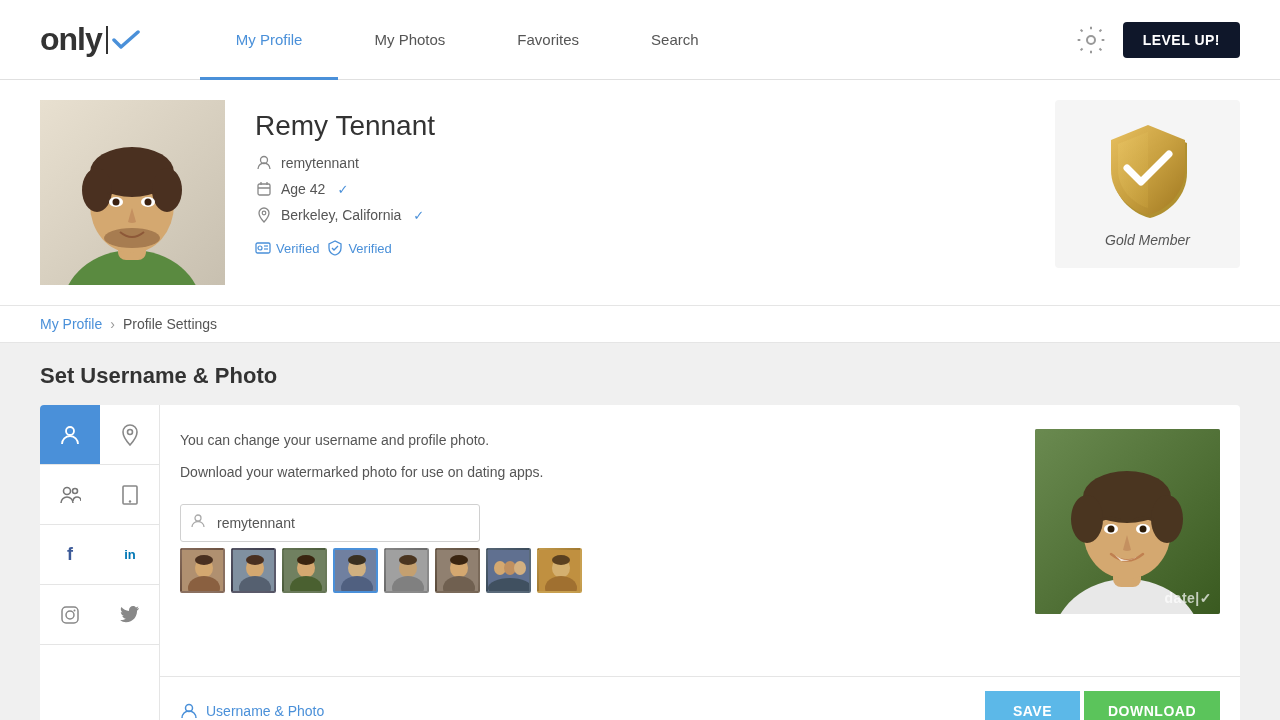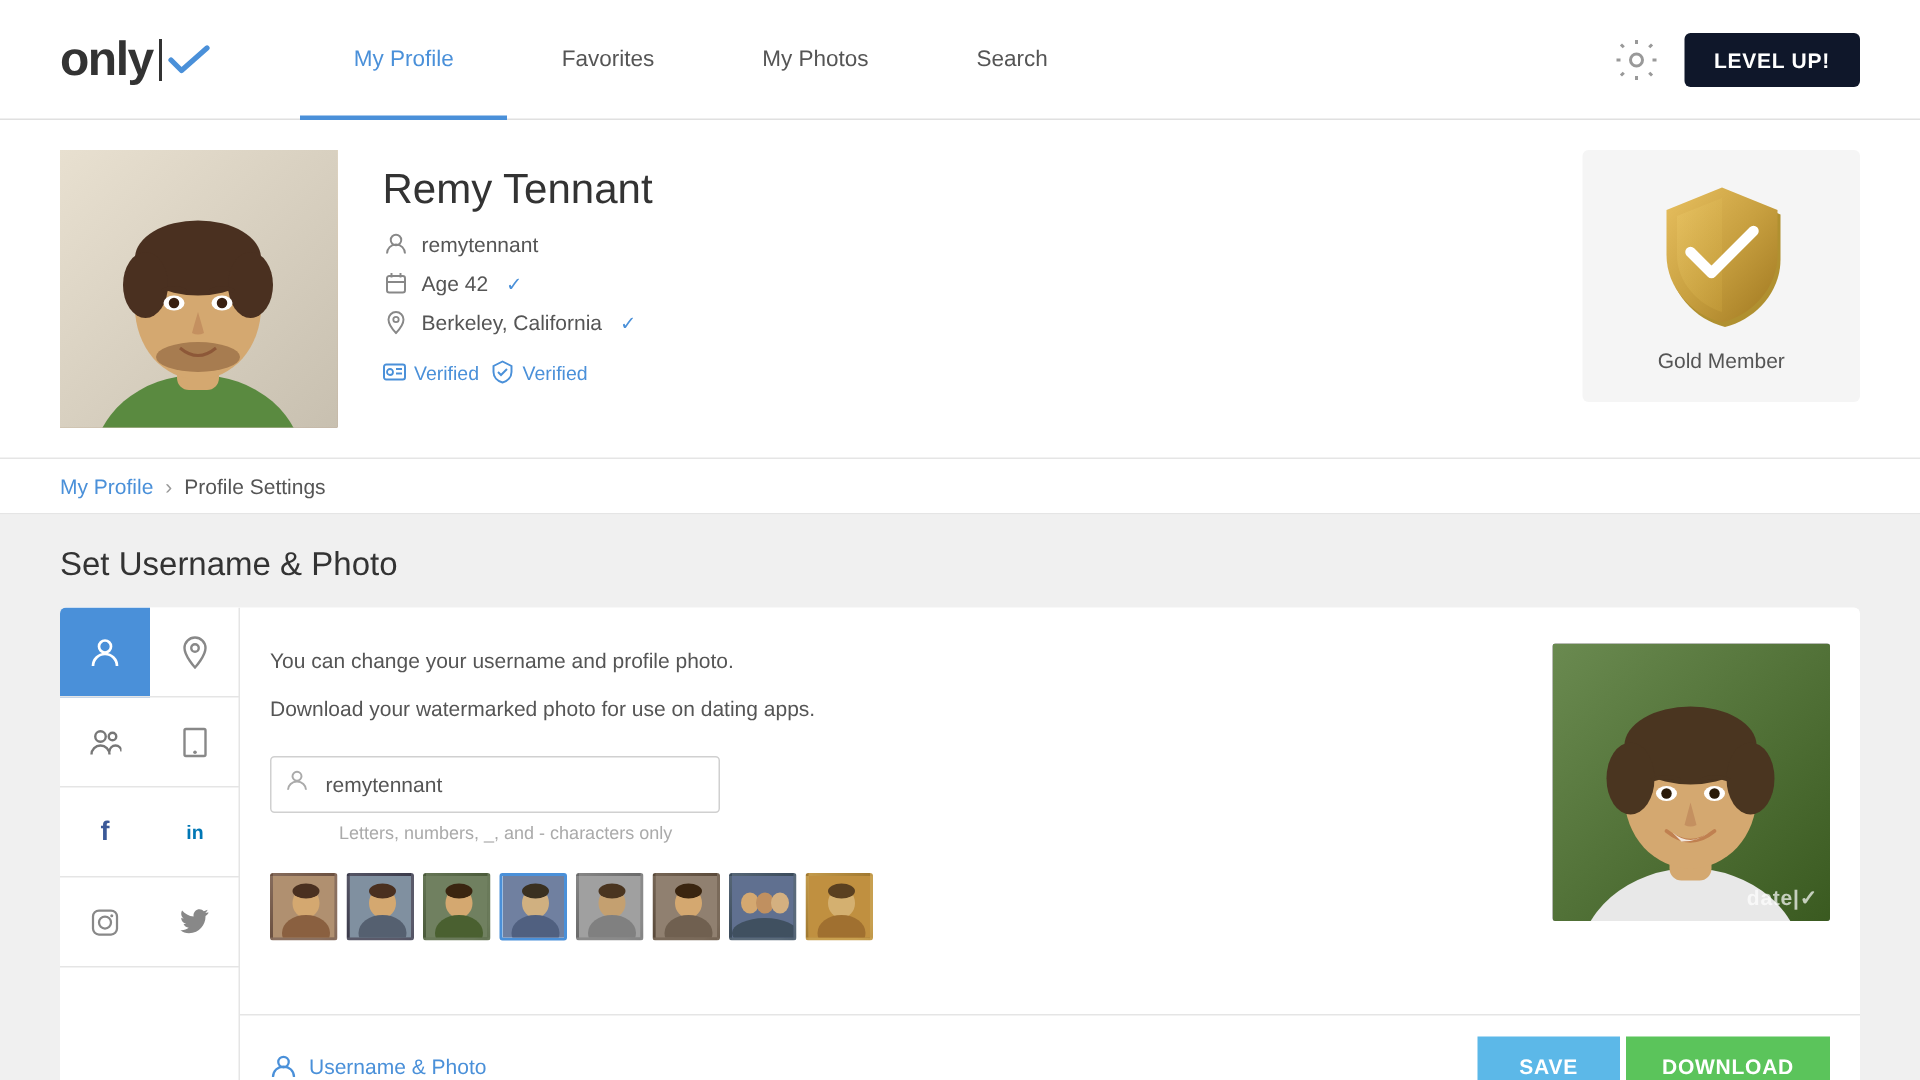--- a/index.html
+++ b/index.html
@@ -149,20 +149,21 @@
       display: flex;
       flex-direction: column;
       align-items: center;
       padding: 20px;
       flex-shrink: 0;
     }
     .gold-member-label {
       font-size: 14px;
       color: #555;
       margin-top: 12px;
+      font-style: italic;
     }
 
     
     .breadcrumb-bar {
       background: #fff;
       padding: 10px 40px;
       border-bottom: 1px solid #e5e5e5;
     }
     .breadcrumb {
       display: flex;
@@ -181,21 +182,21 @@
     .breadcrumb-current {
       color: #555;
     }
 
     
     .main-content {
       padding: 20px 40px;
     }
     .section-title {
       font-size: 22px;
-      font-weight: 400;
+      font-weight: 700;
       color: #333;
       margin-bottom: 16px;
     }
 
     .content-layout {
       display: flex;
       gap: 0;
       background: #fff;
       border-radius: 4px;
       overflow: hidden;
@@ -372,22 +373,22 @@
 <div class="header">
   <div class="logo">
     <span class="logo-text">only</span>
     <span class="logo-divider"></span>
     <svg width="28" height="22" viewBox="0 0 28 22">
       <polyline points="2,11 9,18 26,3" stroke="#4a90d9" stroke-width="3.5" fill="none" stroke-linecap="round" stroke-linejoin="round"></polyline>
     </svg>
   </div>
   <nav class="nav">
     <a class="nav-item active">My Profile</a>
+    <a class="nav-item">My Photos</a>
     <a class="nav-item">Favorites</a>
-    <a class="nav-item">My Photos</a>
     <a class="nav-item">Search</a>
   </nav>
   <div class="header-right">
     <svg class="gear-icon" viewBox="0 0 24 24" fill="none" stroke="currentColor" stroke-width="1.5">
       <circle cx="12" cy="12" r="3"></circle>
       <path d="M12 2v2M12 20v2M4.22 4.22l1.42 1.42M18.36 18.36l1.42 1.42M2 12h2M20 12h2M4.22 19.78l1.42-1.42M18.36 5.64l1.42-1.42"></path>
     </svg>
     <button class="level-up-btn">LEVEL UP!</button>
   </div>
 </div>
@@ -589,21 +590,20 @@
             <div class="username-input-wrap">
               <span class="username-icon">
                 <svg width="16" height="16" viewBox="0 0 16 16" fill="none">
                   <circle cx="8" cy="5" r="3" stroke="#aaa" stroke-width="1.3"></circle>
                   <path d="M2 14c0-3 2.7-5.5 6-5.5s6 2.5 6 5.5" stroke="#aaa" stroke-width="1.3" fill="none"></path>
                 </svg>
               </span>
               <input type="text" class="username-input" value="remytennant" style="">
             </div>
           </div>
-          <div class="input-hint">Letters, numbers, _, and - characters only</div>
 
           <div class="photo-thumbnails">
             <div class="thumb-placeholder t1">
               <svg width="45" height="45" viewBox="0 0 45 45">
                 <rect width="45" height="45" fill="#b09070"></rect>
                 <ellipse cx="22" cy="18" rx="9" ry="10" fill="#d4a870"></ellipse>
                 <ellipse cx="22" cy="38" rx="16" ry="12" fill="#8a6040"></ellipse>
                 <ellipse cx="22" cy="10" rx="9" ry="5" fill="#4a3020"></ellipse>
               </svg>
             </div>

